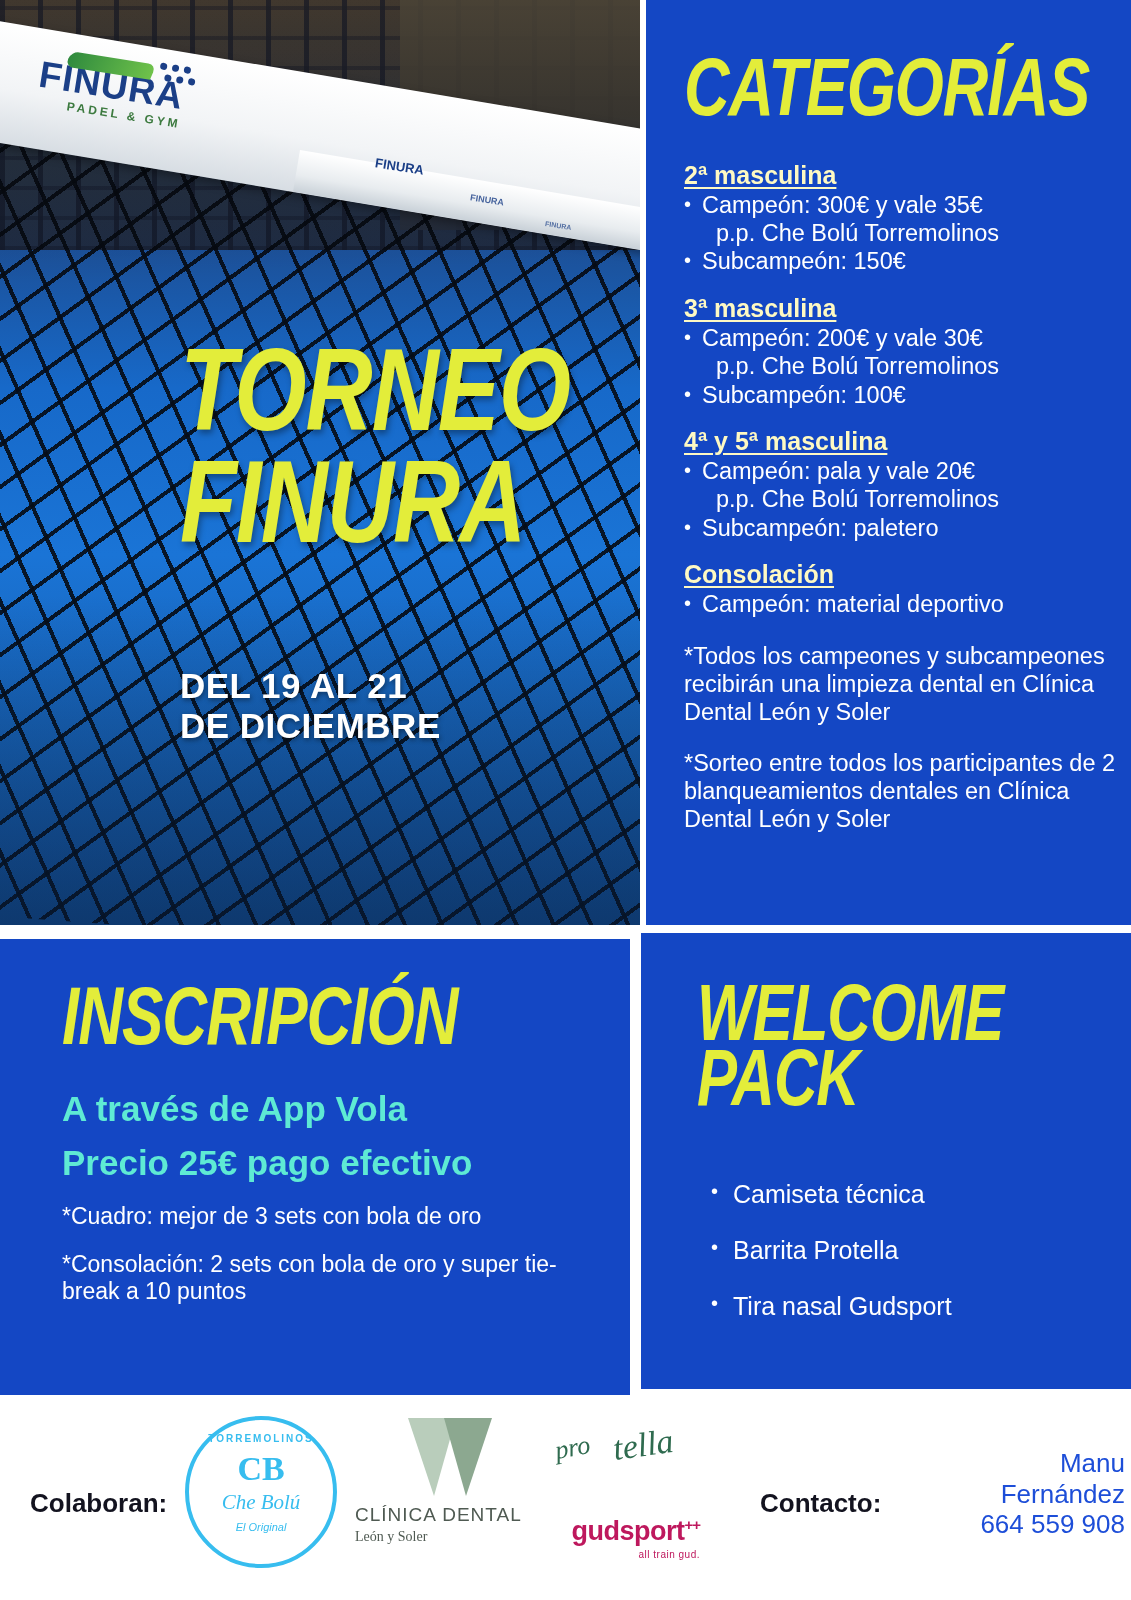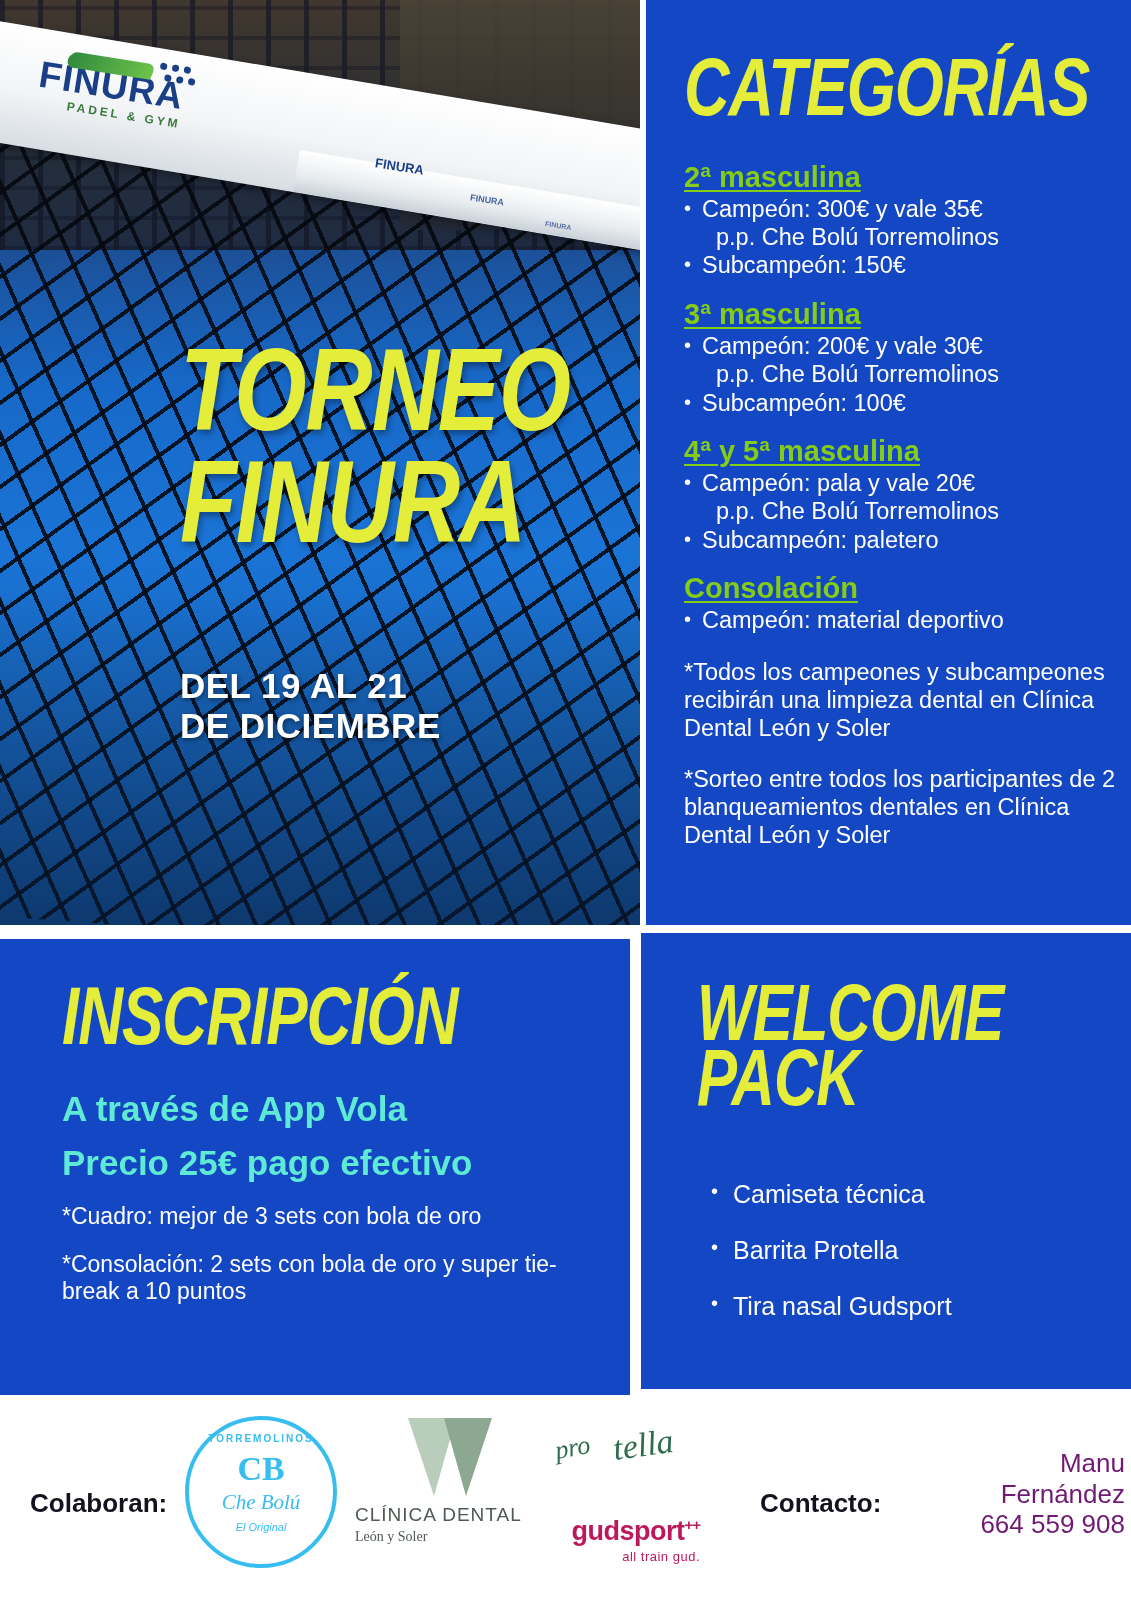--- a/index.html
+++ b/index.html
@@ -197,22 +197,22 @@
     font-size: 63px;
     line-height: 1;
     color: #e3ed3a;
     letter-spacing: -1px;
     transform: scaleY(1.3);
     transform-origin: left top;
     margin: 12px 0 52px 0;
   }
   .cat-group { margin-bottom: 18px; }
   .cat-title {
-    color: #84cc16;
-    font-size: 29px;
+    color: #fef9c3;
+    font-size: 25px;
     font-weight: bold;
     text-decoration: underline;
     text-underline-offset: 3px;
     margin-bottom: 2px;
   }
   .cat-item {
     color: #ffffff;
     font-size: 23.5px;
     line-height: 1.18;
     display: flex;
@@ -322,21 +322,21 @@
     color: #13131f;
   }
   .lbl-colaboran { left: 30px; top: 92px; }
   .lbl-contacto { left: 760px; top: 92px; }
   .contact-name {
     position: absolute;
     left: 895px;
     top: 52px;
     width: 230px;
     text-align: right;
-    color: #701a75;
+    color: #1d4ed8;
     font-size: 26px;
     line-height: 1.18;
   }
   
   .chebolu {
     position: absolute;
     left: 185px;
     top: 20px;
     width: 152px;
     height: 152px;
@@ -450,21 +450,21 @@
     font-size: 27px;
     font-weight: bold;
     letter-spacing: -0.5px;
   }
   .gud-plus {
     font-size: 15px;
     vertical-align: super;
     letter-spacing: -1px;
   }
   .gud-2 {
-    font-size: 13px;
+    font-size: 10px;
     letter-spacing: .5px;
     margin-top: 2px;
   }
 </style>
 </head>
 <body>
 
 <div class="poster">
 
   <div class="photo-panel">

